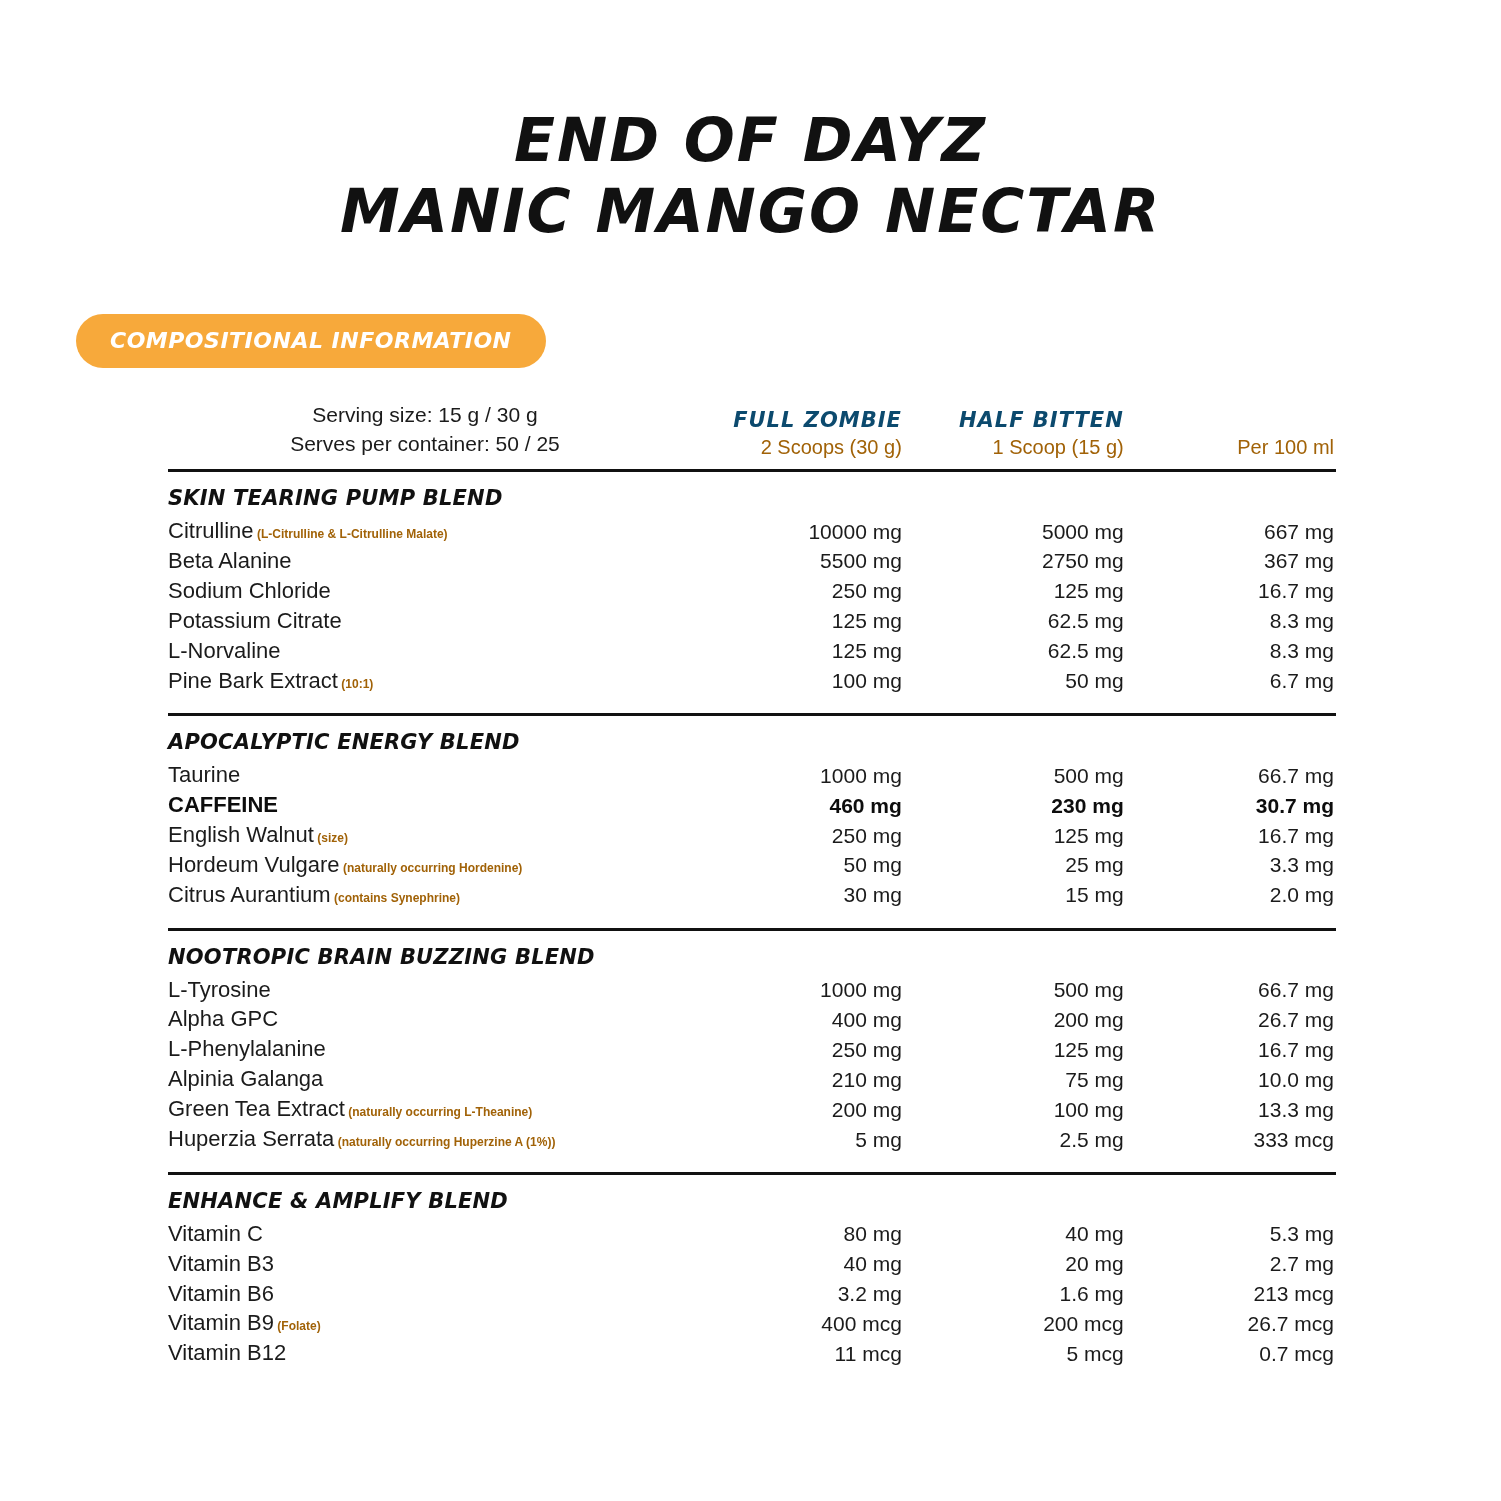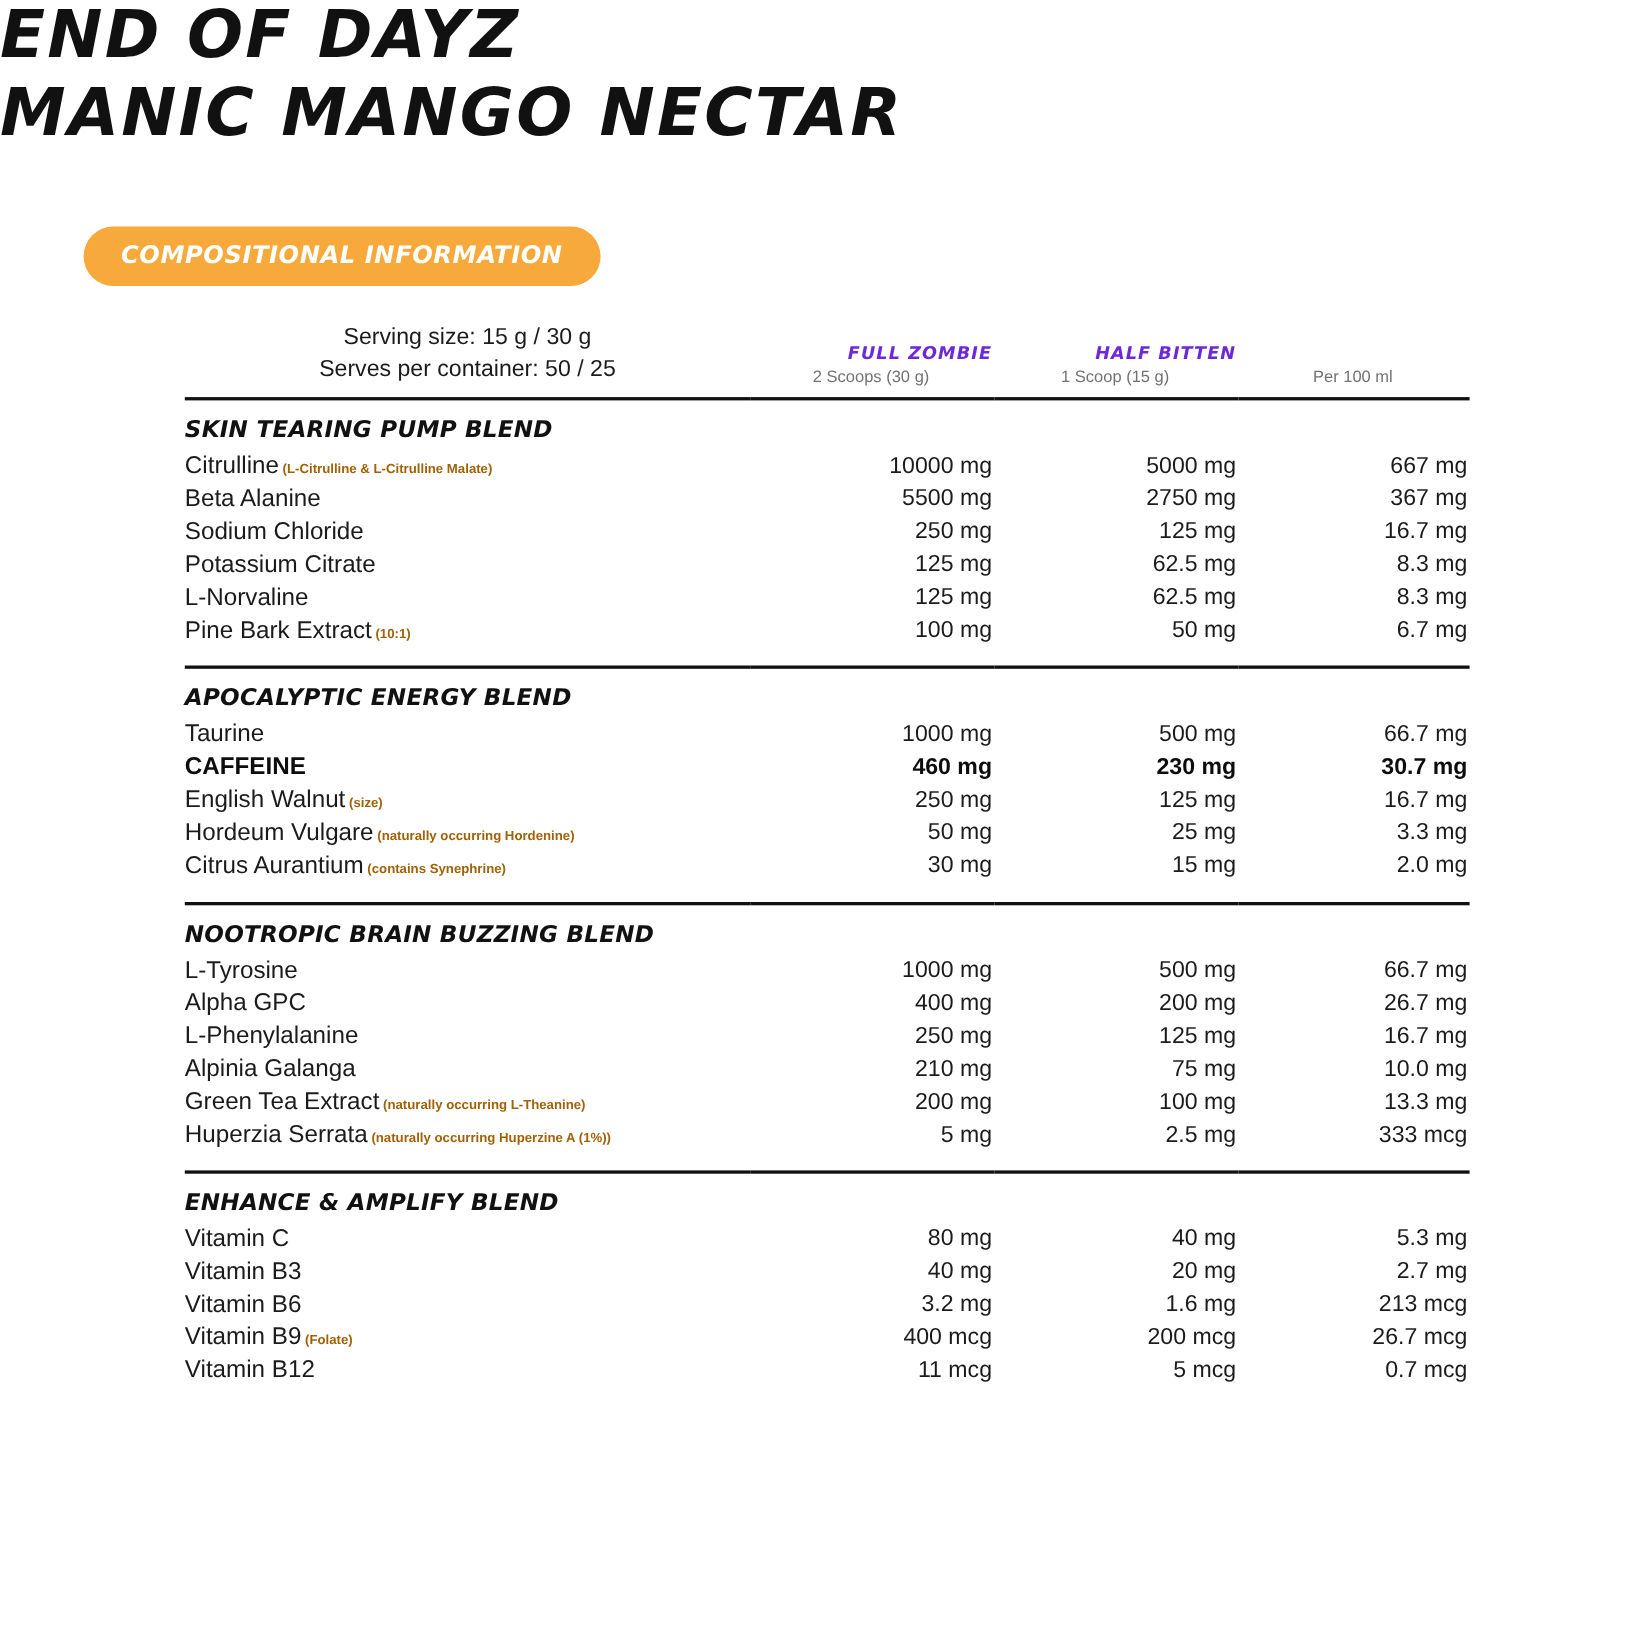--- a/index.html
+++ b/index.html
@@ -19,20 +19,22 @@
 
   .page {
     width: 1501px;
     height: 1501px;
     padding: 0;
     position: relative;
   }
 
   
   .title-block {
+    text-align: center;
+    padding-top: 108px;
   }
   .title-line {
     font-family: "DejaVu Sans", sans-serif;
     font-weight: bold;
     font-style: italic;
     letter-spacing: 2px;
     color: #111111;
     line-height: 1.08;
   }
   .title-line-1 { font-size: 60px; }
@@ -82,31 +84,30 @@
   }
   .colhead {
     text-align: right;
     padding-bottom: 10px;
     padding-right: 2px;
   }
   .colhead .h-top {
     font-family: "DejaVu Sans", sans-serif;
     font-weight: bold;
     font-style: italic;
-    font-size: 16px;
+    font-size: 21px;
     letter-spacing: 1px;
-    color: #6d28d9;
+    color: #0c4a6e;
     display: block;
   }
   .colhead .h-sub {
-    font-size: 15px;
-    color: #737373;
+    font-size: 20px;
+    color: #a16207;
     display: block;
     margin-top: 4px;
-    text-align: center;
   }
   .colhead.plain {
     vertical-align: bottom;
   }
   .colhead.plain .h-sub { margin-top: 0; }
 
   tr.rule-row td {
     border-top: 3px solid #111111;
     height: 0;
     font-size: 0;

